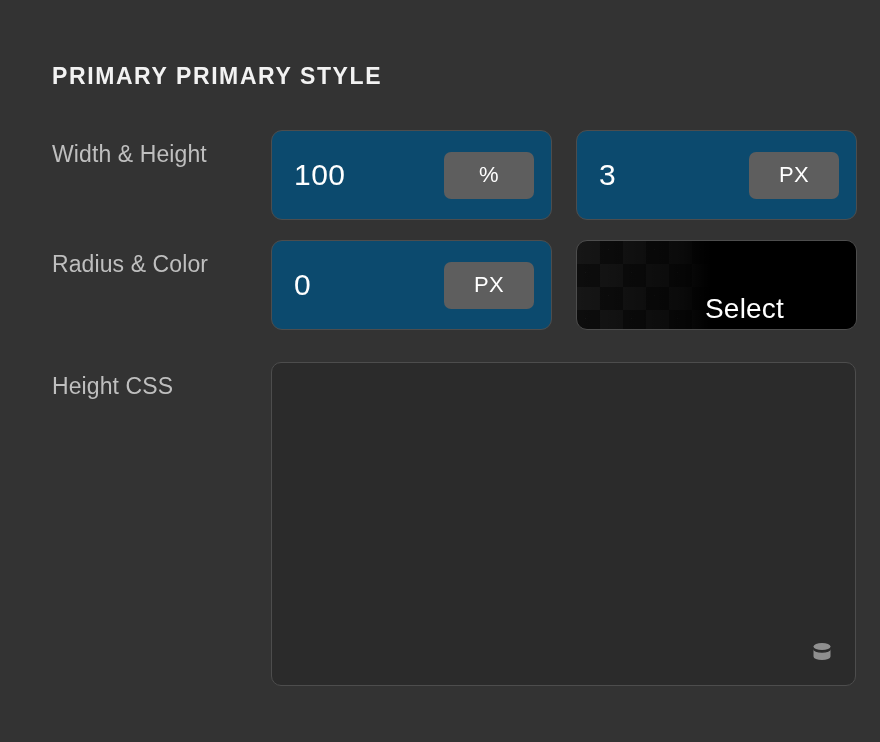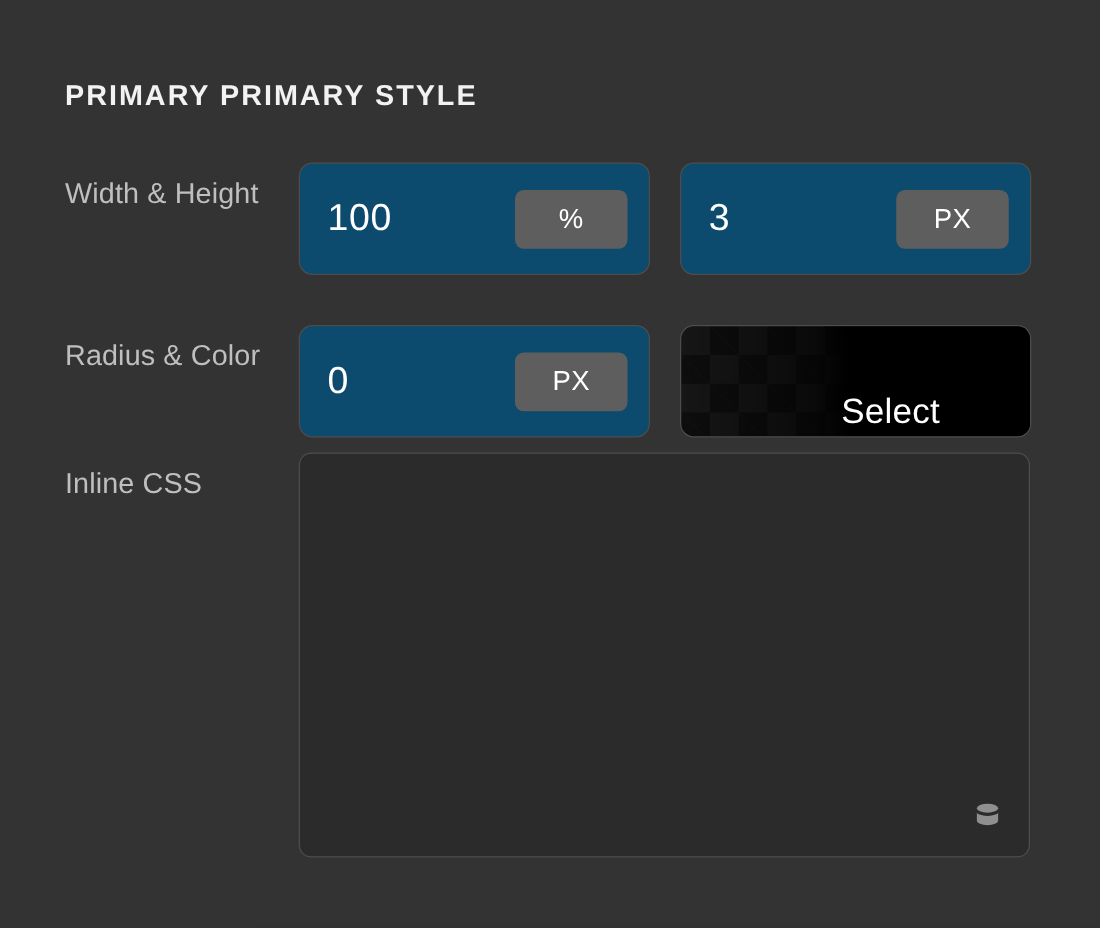--- a/index.html
+++ b/index.html
@@ -32,20 +32,21 @@
     white-space: nowrap;
   }
 
   
   .row {
     position: absolute;
     left: 52px;
     width: 790px;
     display: flex;
     align-items: flex-start;
+    gap: 32px;
   }
 
   .row-label {
     width: 187px;
     flex: 0 0 187px;
     font-size: 23px;
     color: #bfbfbf;
     line-height: 40px;
     padding-top: 4px;
     letter-spacing: 0.1px;
@@ -170,40 +171,40 @@
       </div>
 
       <div class="num-field">
         <div class="num-value">3</div>
         <button class="unit-btn">PX</button>
       </div>
 
     </div>
   </div>
 
-  <div class="row" style="top:260px;">
+  <div class="row" style="top:240px;">
     <div class="row-label">Radius &amp; Color</div>
     <div class="fields">
 
       <div class="num-field">
         <div class="num-value">0</div>
         <button class="unit-btn">PX</button>
       </div>
 
       <div class="color-field">
         <div class="color-overlay">
           <span class="color-label">Select</span>
         </div>
       </div>
 
     </div>
   </div>
 
   <div class="row" style="top:362px;">
-    <div class="row-label">Inline CSS</div>
+    <div class="row-label">Height CSS</div>
     <div class="fields">
 
       <div class="css-field">
         <span class="css-text"></span>
 
         <span class="resize-grip">
           <svg width="26" height="26" viewBox="0 0 26 26" aria-hidden="true">
             <ellipse cx="13" cy="7.5" rx="8.5" ry="3.6" fill="#8f8f8f"></ellipse>
             <path d="M4.5 9.5 L4.5 17.5 A8.5 3.6 0 0 0 21.5 17.5 L21.5 9.5 A8.5 3.6 0 0 1 4.5 9.5 Z" fill="#8f8f8f"></path>
             <path d="M4.5 9.5 A8.5 3.6 0 0 0 21.5 9.5" fill="none" stroke="#2b2b2b" stroke-width="1.4"></path>

